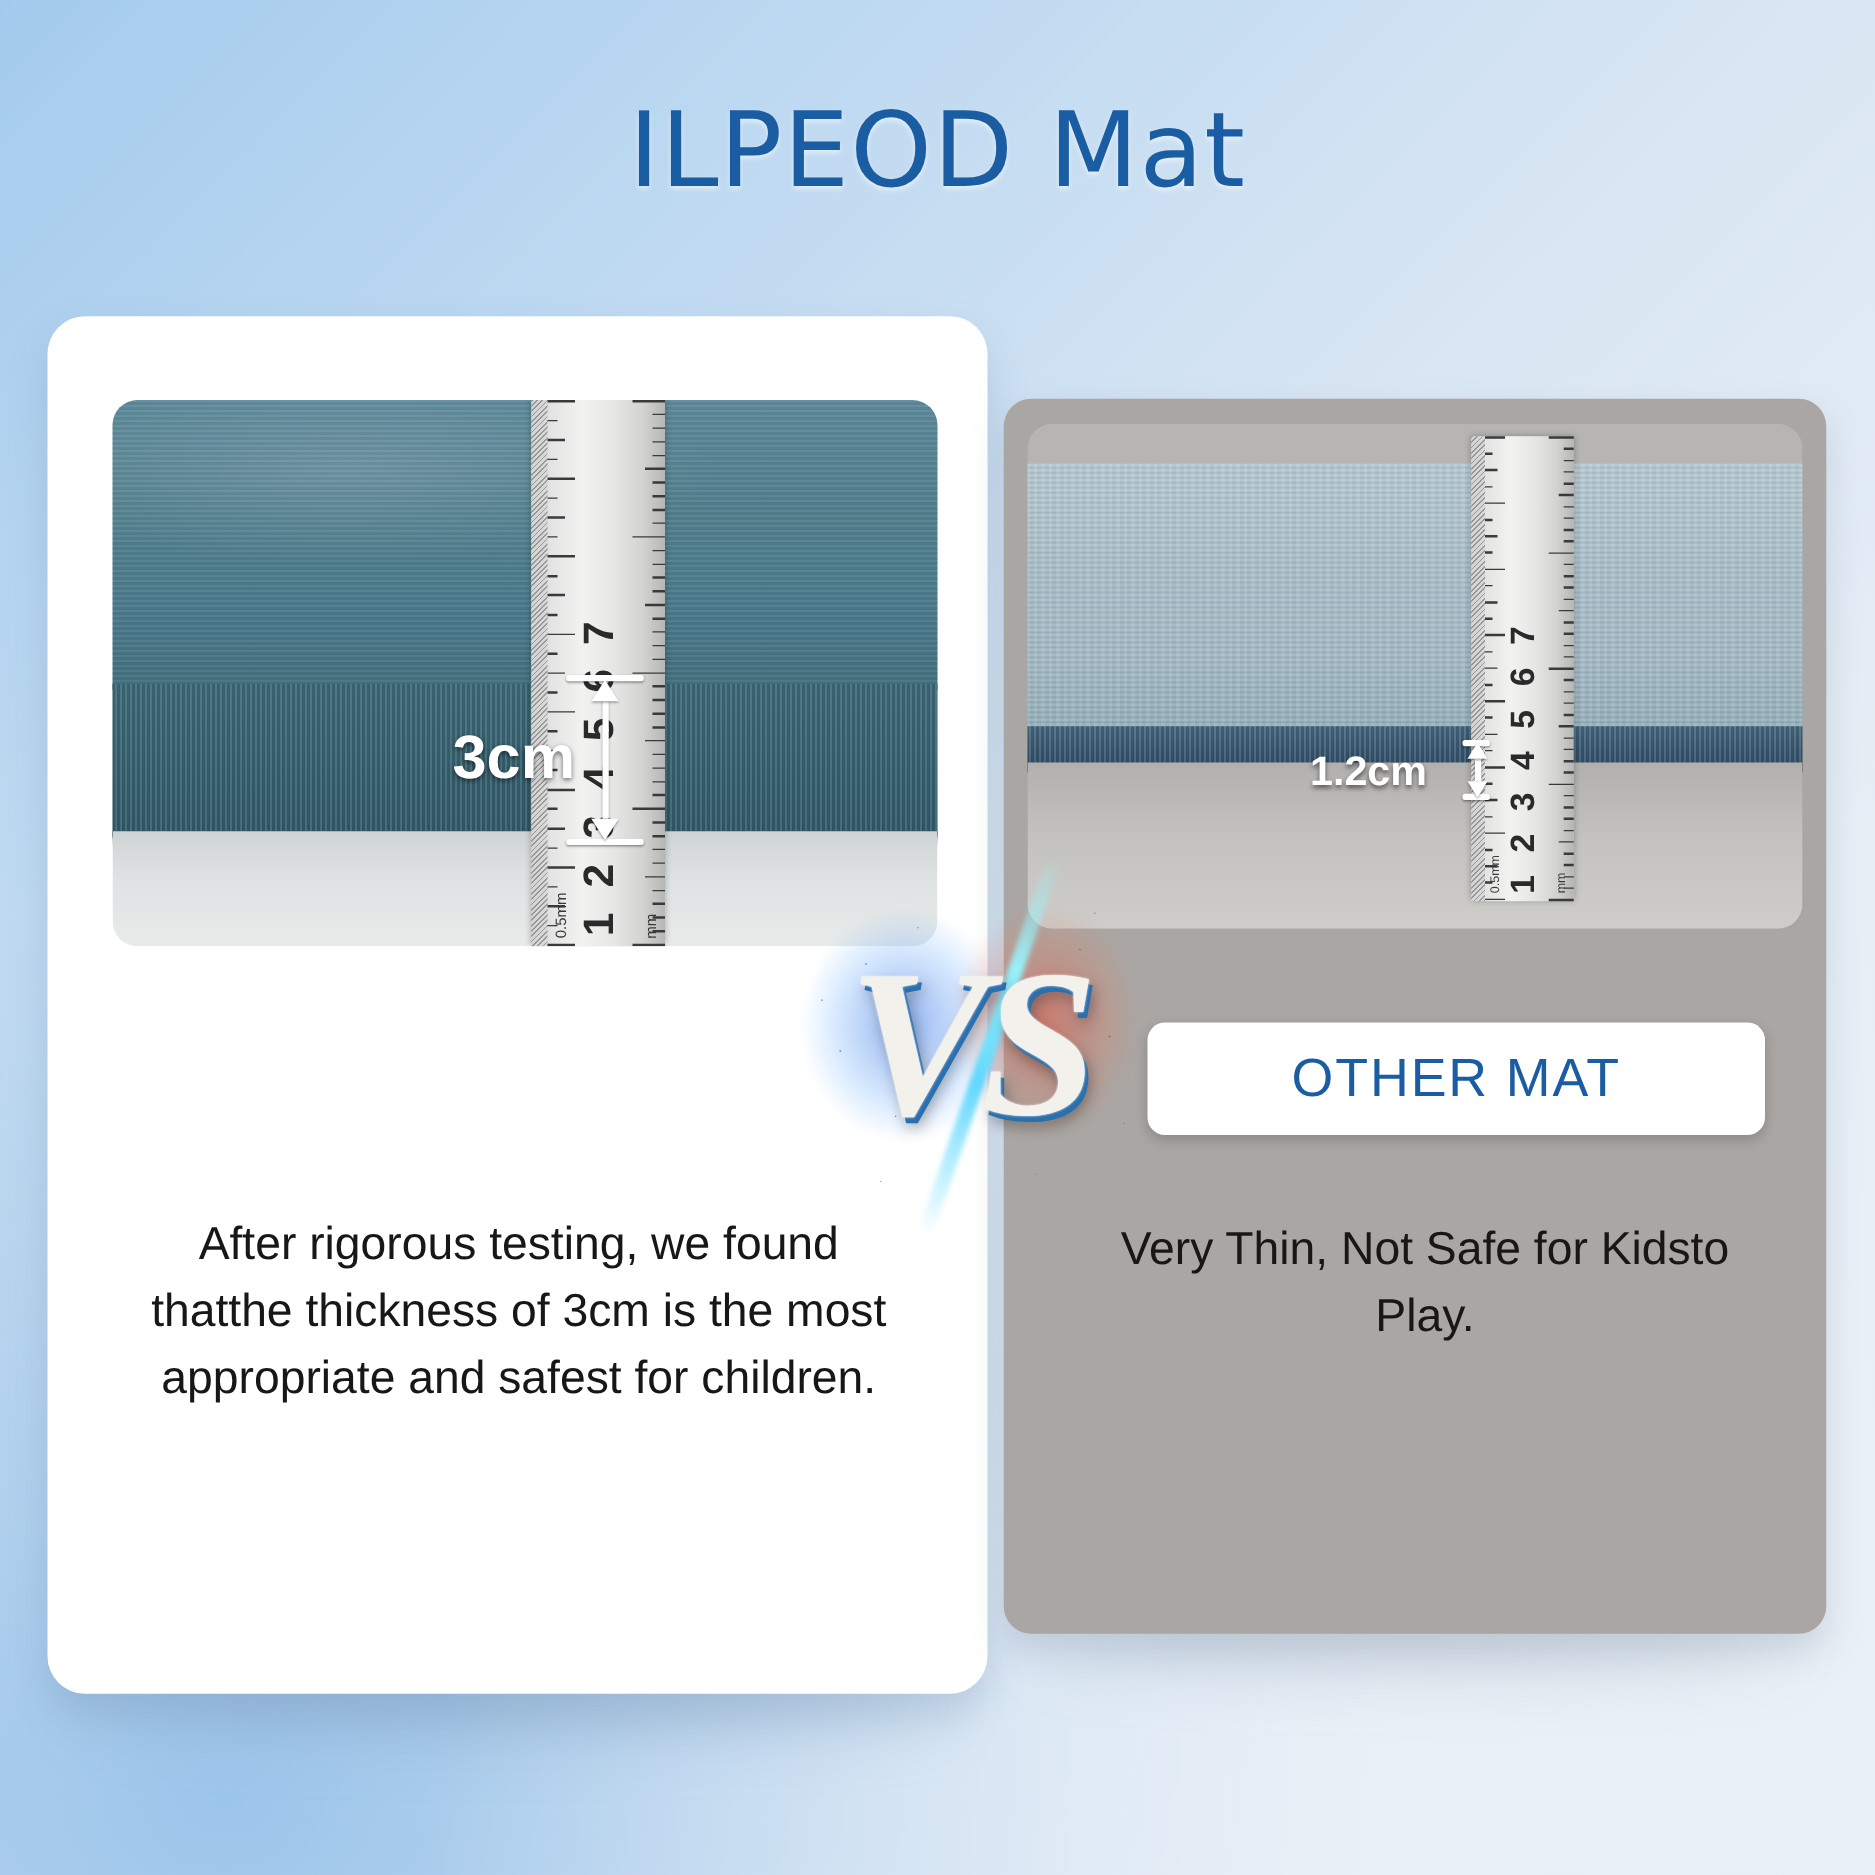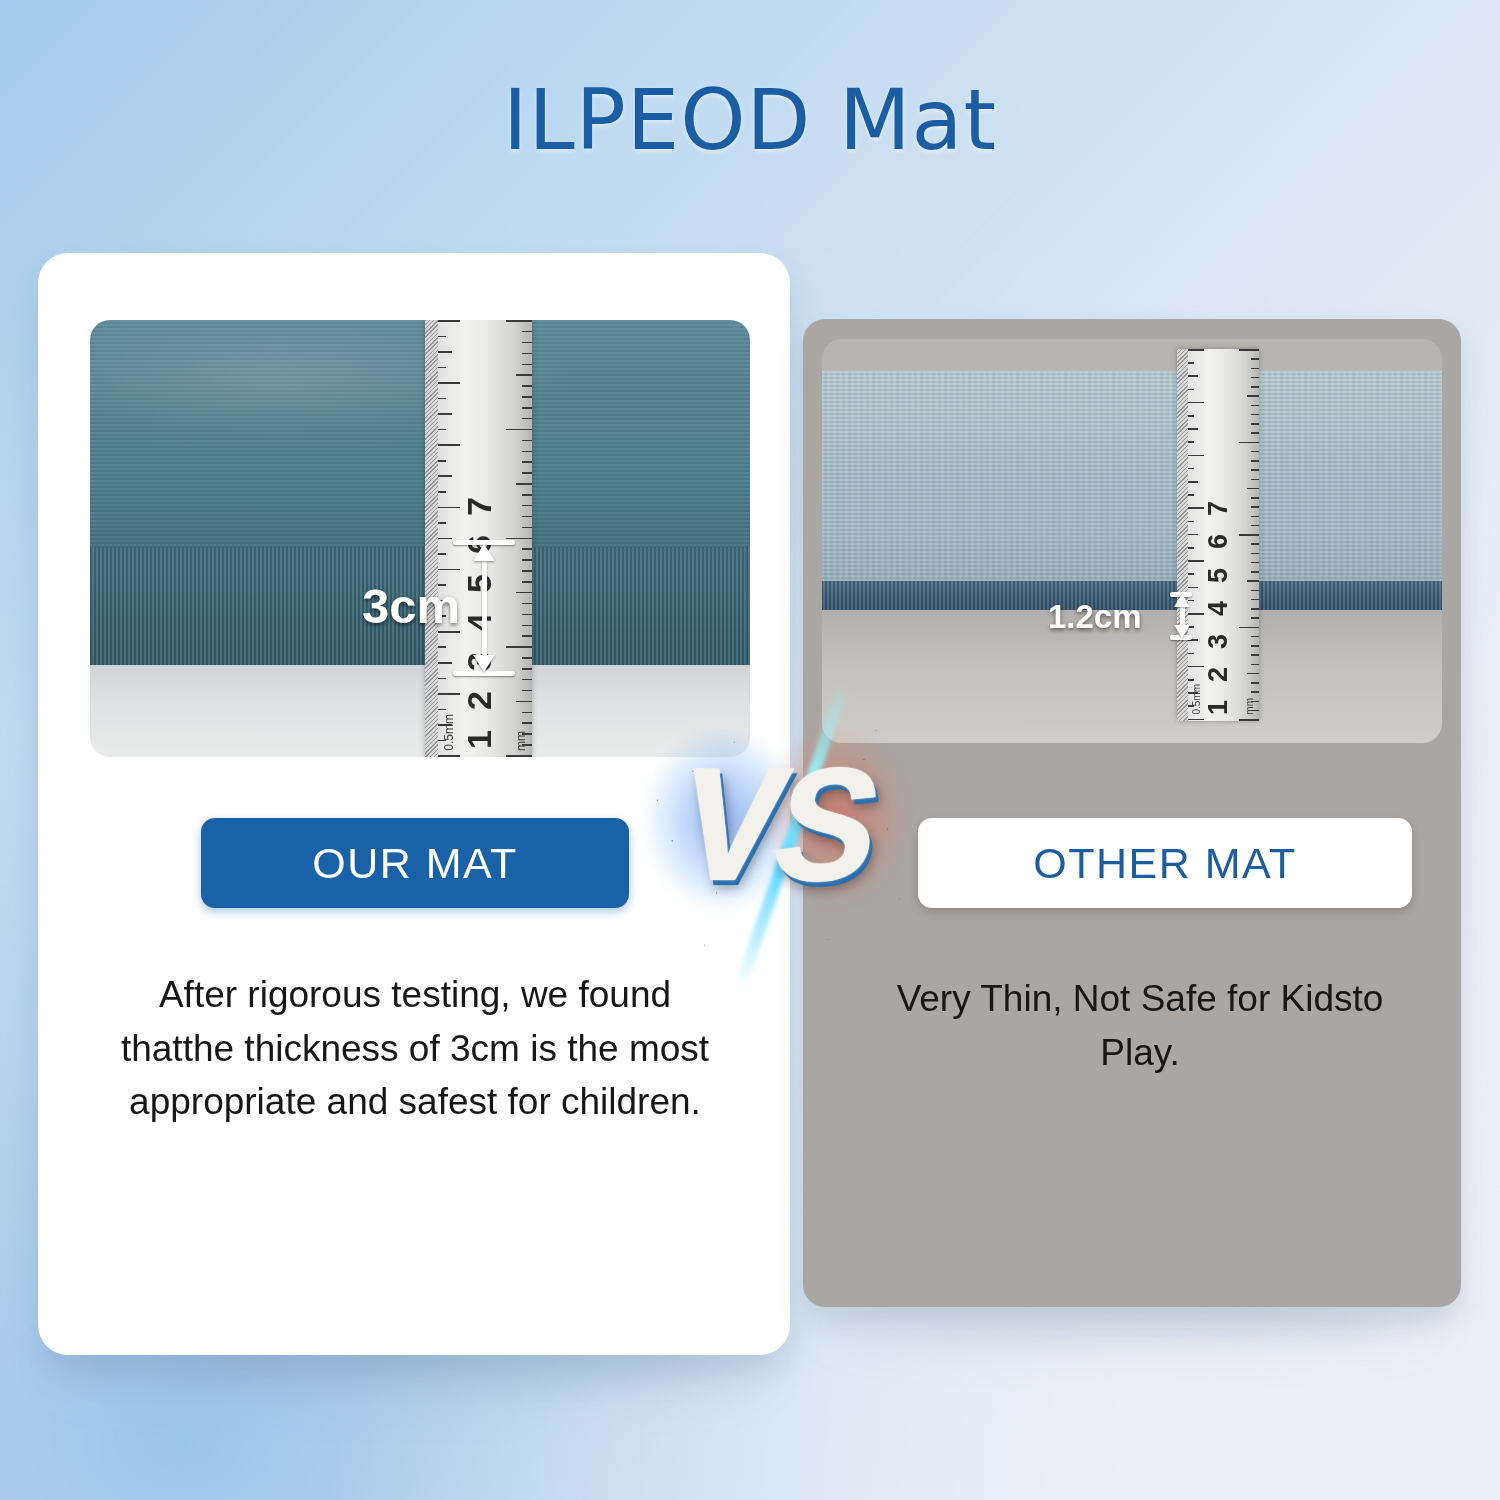--- a/index.html
+++ b/index.html
@@ -275,21 +275,21 @@
   }
   #vs .streak{
     position:absolute; left:158px; top:-14px; width:12px; height:320px;
     transform:rotate(19deg);
     background:linear-gradient(180deg, rgba(120,235,255,0) 0%, rgba(150,245,255,.95) 30%, rgba(90,215,255,.95) 60%, rgba(120,235,255,0) 100%);
     filter:blur(2px);
   }
   #vs .vstext{
     position:absolute; left:0; top:0; width:100%; height:100%;
     display:flex; align-items:center; justify-content:center;
-    font-family:Liberation Mono, monospace;
+    font-family:Liberation Serif, serif;
     font-weight:700; font-style:italic;
     font-size:168px; letter-spacing:-6px;
     color:#f3f1ec;
     text-shadow:
       0 0 2px rgba(255,255,255,.9),
       3px 5px 0 #2a6fae,
       4px 8px 12px rgba(0,0,0,.35);
   }
 
   
@@ -409,23 +409,20 @@
       <div class="cap bot"></div>
       <div class="arrow-col">
         <div class="arrow-up"></div>
         <div class="shaft"></div>
         <div class="arrow-dn"></div>
       </div>
       <div class="mlabel">3cm</div>
     </div>
   </div>
 
-  <div class="pill" id="our-pill">
-    <span>OUR MAT</span>
-  </div>
 
   <div class="desc" id="our-desc">After rigorous testing, we found thatthe thickness of 3cm is the most appropriate and safest for children.</div>
 
   <div id="other-card"></div>
 
   <div class="photo" id="other-photo">
     <div class="top-band"></div>
     <div class="mat-top"></div>
     <div class="mat-edge"></div>
     <div class="floor"></div>

